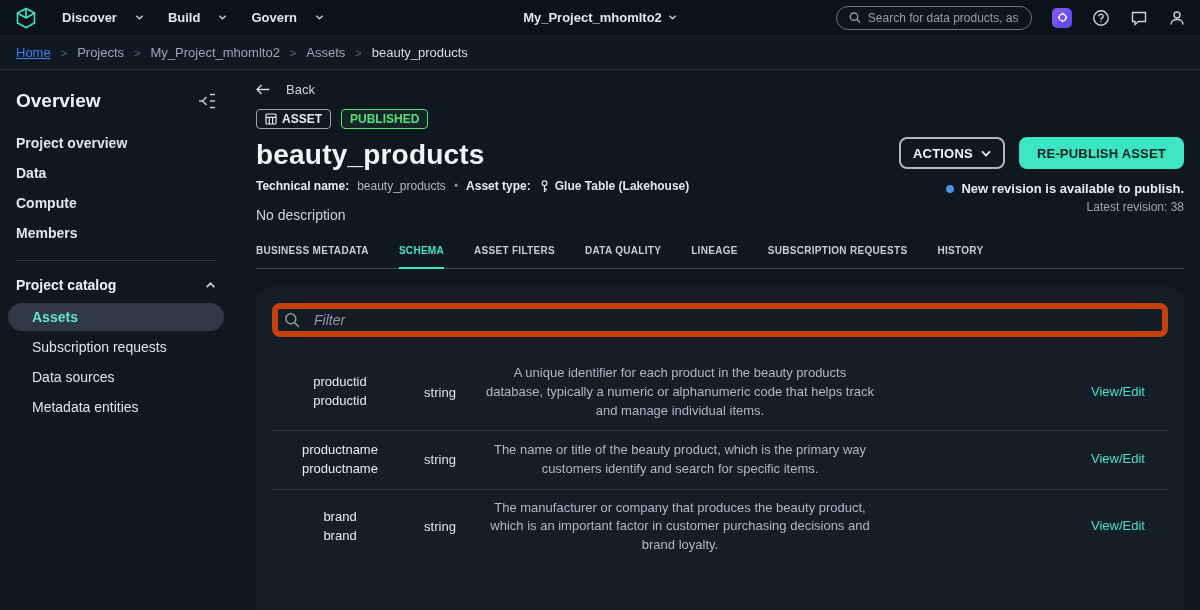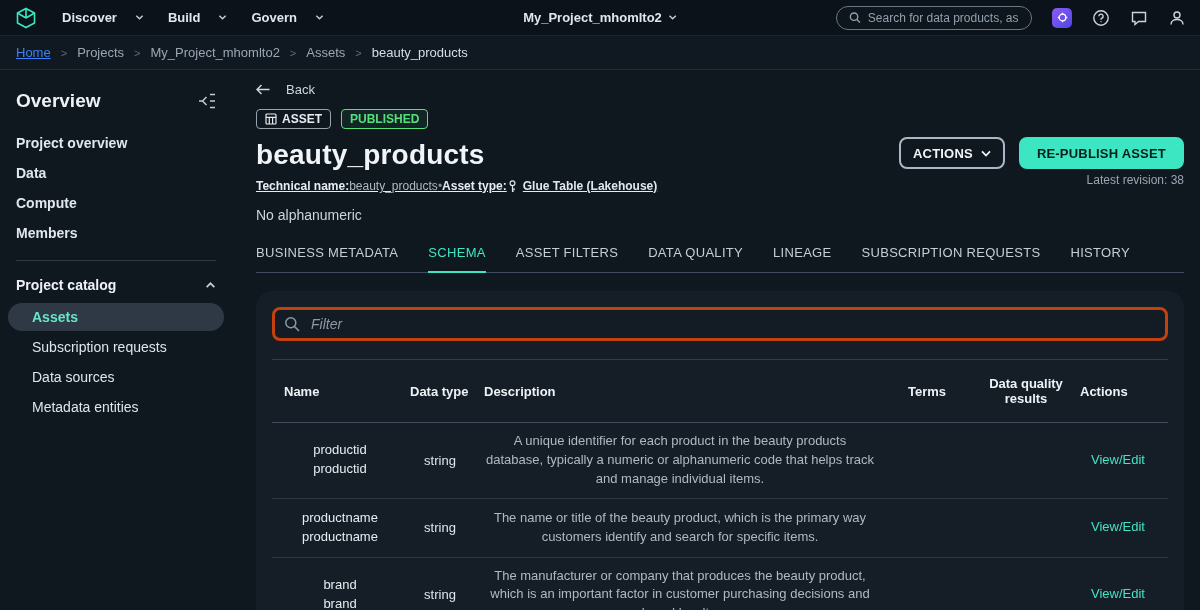--- a/index.html
+++ b/index.html
@@ -69,51 +69,51 @@
     color:#cfd7de; cursor:pointer; width:max-content; }
 
   .head-flex{ display:flex; margin-top:12px; }
   .head-left{ flex:1; min-width:0; }
   .badges{ display:flex; gap:10px; align-items:center; }
   .badge{ display:inline-flex; align-items:center; gap:5px; font-size:12px; font-weight:700;
     padding:2px 8px; border-radius:4px; height:20px; }
   .badge-asset{ border:1px solid #97a3af; color:#e7ecf1; }
   .badge-published{ border:1px solid #55e07e; color:#55e07e; background:rgba(85,224,126,.07); }
   .asset-title{ font-size:28px; font-weight:700; color:#f2f5f8; margin-top:10px; letter-spacing:.2px; }
-  .meta-row{ display:flex; align-items:center; margin-top:8px; font-size:12px;text-decoration:underline; }
+  .meta-row{ display:flex; align-items:center; gap:8px; margin-top:8px; font-size:12px; }
   .meta-label{ font-weight:700; color:#e7ecf1; }
   .meta-value{ color:#aeb9c4; }
   .meta-bullet{ color:#7c8895; }
   .meta-strong{ font-weight:700; color:#e1e7ec; display:inline-flex; align-items:center; gap:5px; }
   .no-desc{ margin-top:14px; font-size:14px; color:#cdd5dc; }
 
   .head-right{ margin-left:auto; padding-top:28px; text-align:right; flex:0 0 auto; }
   .btn-row{ display:flex; gap:14px; justify-content:flex-end; }
   .btn{ font-family:inherit; font-size:13px; font-weight:700; border-radius:8px;
     cursor:pointer; height:32px; letter-spacing:.2px; }
   .btn-secondary{ background:transparent; border:2px solid #aab8c5; color:#f2f5f8;
     padding:0 12px; display:inline-flex; align-items:center; gap:8px; }
   .btn-primary{ background:#3ce6c2; border:2px solid #3ce6c2; color:#03211a; padding:0 16px; }
   .revision-line{ margin-top:12px; display:flex; align-items:center; gap:7px;
     justify-content:flex-end; font-size:13px; font-weight:600; color:#e7ecf1; }
   .rev-dot{ width:8px; height:8px; border-radius:50%; background:#4d8fe8; }
   .latest-rev{ margin-top:4px; font-size:12px; color:#9aa7b3; }
 
   
   .tabs{ display:flex; gap:30px; margin-top:22px; border-bottom:1px solid #414d5c; }
-  .tab{ font-size:13px; font-weight:400; letter-spacing:.3px; color:#c6cdd5;
+  .tab{ font-size:10px; font-weight:700; letter-spacing:.3px; color:#c6cdd5;
     padding:0 0 11px 0; cursor:pointer; border-bottom:2px solid transparent; margin-bottom:-1px; }
   .tab.active{ color:#3ce6c2; border-bottom-color:#3ce6c2; }
 
   
   .panel{ margin-top:18px; background:#151e27; border-radius:16px 16px 0 0;
     padding:16px; flex:1; }
   .filter-box{ position:relative; }
   .filter-box input{
-    width:100%; height:34px; background:#131c25; border:3px solid #c2410c; border-radius:8px;
+    width:100%; height:34px; background:#131c25; border:6px solid #c2410c; border-radius:8px;
     color:#e7ecf1; font-size:14px; padding:0 12px 0 36px; font-family:inherit; outline:none;
   }
   .filter-box input::placeholder{ font-style:italic; color:#8d98a5; }
   .filter-mag{ position:absolute; left:12px; top:9px; }
 
   
   .table{ margin-top:18px; font-size:13px; }
   .trow, .thead{
     display:grid; grid-template-columns:112px 60px minmax(0,1fr) 64px 80px 76px;
     column-gap:14px; align-items:center; padding:0 12px;
@@ -272,33 +272,37 @@
           <span class="meta-label">Asset type:</span>
           <span class="meta-strong">
             <svg width="11" height="13" viewBox="0 0 11 13" fill="none" stroke="#dfe5ea" stroke-width="1.2">
               <circle cx="5.5" cy="3.2" r="2.4"></circle>
                 <path d="M5.5 5.6 V12 M5.5 9.2 H8 M5.5 11 H7.2"></path>
             </svg>
             <span>Glue Table (Lakehouse)</span>
           </span>
         </div>
 
-        <div class="no-desc">No alphanumeric</div>
+        <div class="no-desc">No description</div>
       </div>
 
       <div class="head-right">
         <div class="btn-row">
           <button class="btn btn-secondary">
             <span>ACTIONS</span>
             <svg width="10" height="7" viewBox="0 0 10 7" fill="none" stroke="#f2f5f8" stroke-width="1.7">
                 <path d="M1 1.3 L5 5.5 L9 1.3"></path>
               </svg>
           </button>
           <button class="btn btn-primary">RE-PUBLISH ASSET</button>
         </div>
+        <div class="revision-line">
+          <span class="rev-dot"></span>
+          <span>New revision is available to publish.</span>
+        </div>
         <div class="latest-rev">Latest revision: 38</div>
       </div>
     </div>
 
     <div class="tabs">
       <span class="tab">BUSINESS METADATA</span>
       <span class="tab active">SCHEMA</span>
       <span class="tab">ASSET FILTERS</span>
       <span class="tab">DATA QUALITY</span>
       <span class="tab">LINEAGE</span>
@@ -309,28 +313,20 @@
     <section class="panel">
       <div class="filter-box">
         <svg class="filter-mag" width="16" height="16" viewBox="0 0 16 16" fill="none" stroke="#8d98a5" stroke-width="1.5">
           <circle cx="6.8" cy="6.8" r="5"></circle>
             <path d="M10.6 10.6 L15 15"></path>
         </svg>
         <input type="text" placeholder="Filter" style="">
       </div>
 
       <div class="table">
-        <div class="thead">
-          <span>Name</span>
-          <span>Data type</span>
-          <span>Description</span>
-          <span>Terms</span>
-          <span class="th-center">Data quality results</span>
-          <span>Actions</span>
-        </div>
 
         <div class="trow">
           <span class="cell-name">
             <span>productid</span><br>
             <span>productid</span>
           </span>
           <span class="cell-type">string</span>
           <span class="cell-desc">A unique identifier for each product in the beauty products database, typically a numeric or alphanumeric code that helps track and manage individual items.</span>
           <span></span>
           <span></span>

